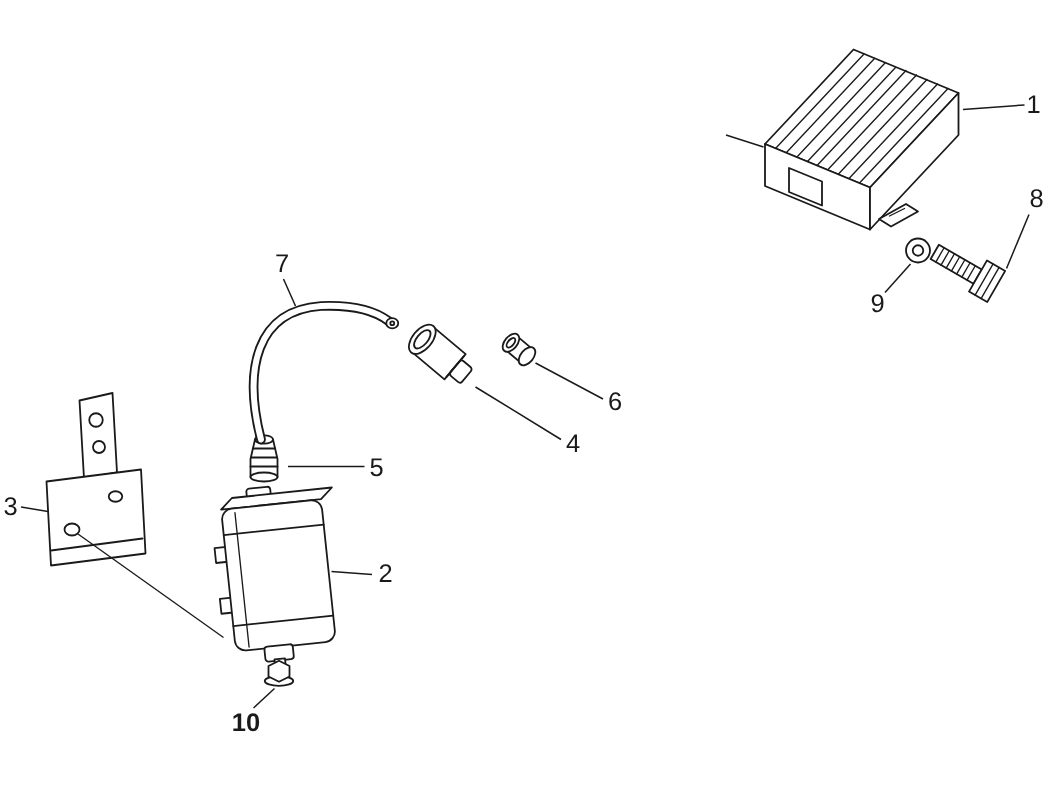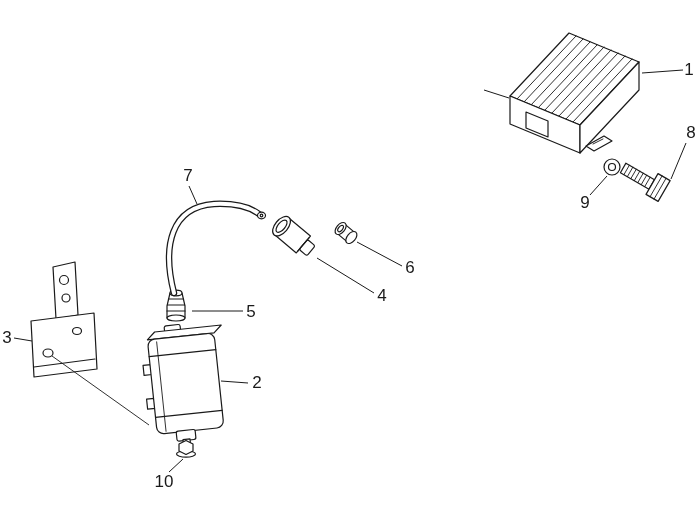--- a/index.html
+++ b/index.html
@@ -144,15 +144,15 @@
 
   <div class="part-label" style="left:689px;top:61px;">1</div>
   <div class="part-label" style="left:257px;top:374px;">2</div>
   <div class="part-label" style="left:7px;top:329px;">3</div>
   <div class="part-label" style="left:382px;top:287px;">4</div>
   <div class="part-label" style="left:251px;top:303px;">5</div>
   <div class="part-label" style="left:410px;top:259px;">6</div>
   <div class="part-label" style="left:188px;top:167px;">7</div>
   <div class="part-label" style="left:691px;top:124px;">8</div>
   <div class="part-label" style="left:585px;top:194px;">9</div>
-  <div class="part-label" style="left:164px;top:473px;">10</div>
+  <div class="part-label" style="left:164px;top:473px;font-weight:bold;">10</div>
 
 </div>
 
 </body></html>

